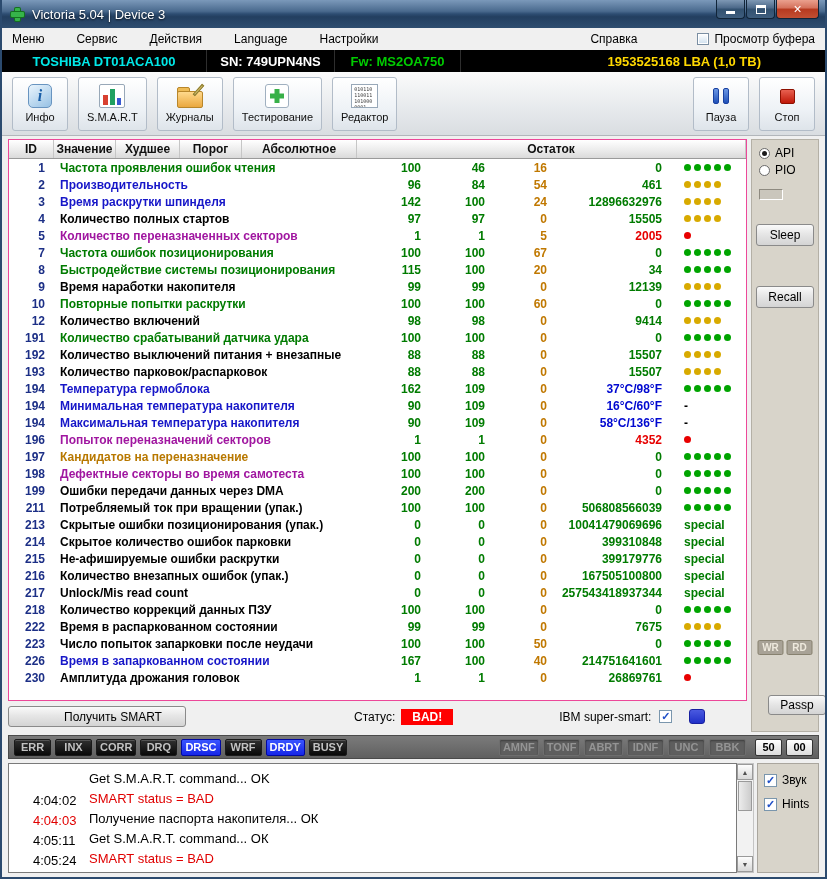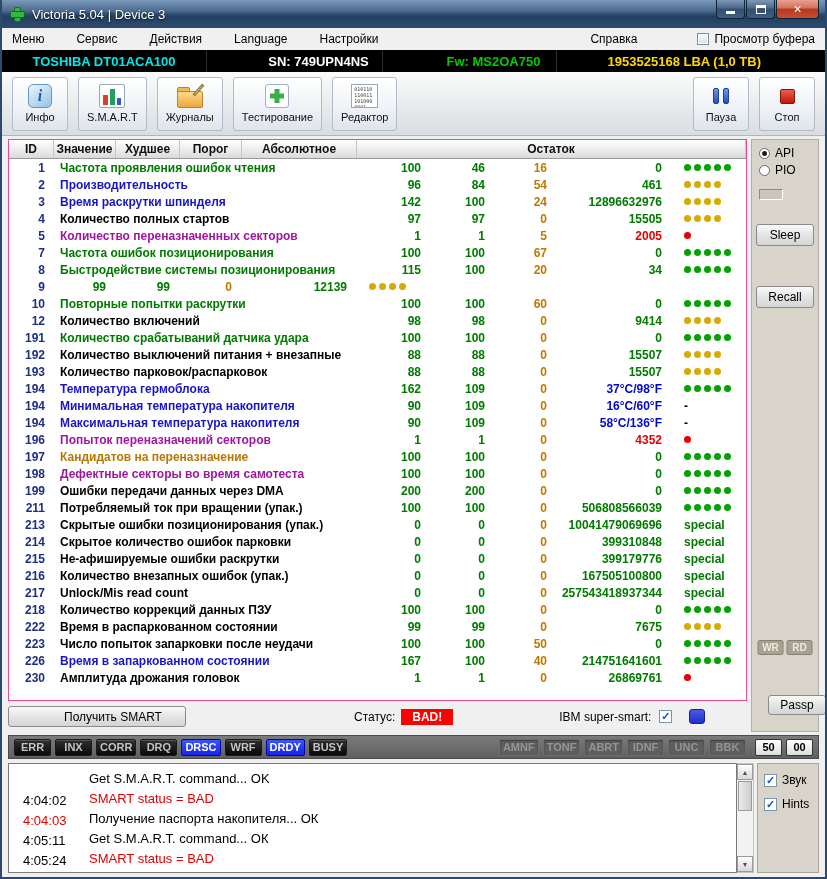--- a/index.html
+++ b/index.html
@@ -26,21 +26,21 @@
 
   
   .menubar{ height:22px; background:#f0f0f0; display:flex; align-items:center; padding:0 10px; font-size:12px; color:#000; }
   .mi{ margin-right:32px; }
   .mi-help{ margin-left:auto; margin-right:60px; }
   .buffer-view{ display:flex; align-items:center; gap:5px; }
   .bv-icon{ width:12px; height:12px; border:1px solid #7a8ea2; background:linear-gradient(#fff,#cfe0ef);
     box-shadow:inset 0 0 0 1px #fff; }
 
   
-  .devicebar{ height:22px; background:#000; display:flex; align-items:center; font-size:13px; font-weight:bold;gap:48px; }
+  .devicebar{ height:22px; background:#000; display:flex; align-items:center; font-size:13px; font-weight:bold; }
   .dv{ display:flex; align-items:center; justify-content:center; height:100%; }
   .dv-model{ width:205px; color:var(--device-model); border-right:1px solid #2e2e2e; }
   .dv-serial{ width:128px; color:var(--device-serial); border-right:1px solid #2e2e2e; }
   .dv-fw{ width:126px; color:var(--device-firmware); border-right:1px solid #2e2e2e; }
   .dv-cap{ flex:1; justify-content:flex-end; padding-right:64px; color:var(--device-capacity); }
 
   
   .toolbar{ height:64px; background:linear-gradient(#fbfbfb,#e6e9ec 60%,#d9dde1); border-bottom:1px solid #b2b6bb;
     display:flex; align-items:center; gap:10px; padding:4px 10px; }
   .tb-btn{ min-width:56px; height:54px; padding:3px 8px; border:1px solid #b2bcc8; border-radius:3px;
@@ -152,21 +152,21 @@
   .reg.black{ background:linear-gradient(#303030,#090909); color:#c2c2c2; border:1px solid #1a1a1a; box-shadow:inset 0 1px 0 rgba(255,255,255,.18); }
   .reg.blue{ background:linear-gradient(#3a55ff,var(--register-blue)); color:#fff; border:1px solid #0008a0; }
   .reg.dim{ background:#5e5e5e; color:#949494; border:1px solid #6e6e6e; box-shadow:inset 0 1px 2px rgba(0,0,0,.35); }
   .reg.value{ background:linear-gradient(#ffffff,#dcdcdc); color:#000; border:1px solid #333; min-width:27px; }
 
   
   .bottom{ margin:4px 6px 0; height:110px; display:flex; }
   .log-box{ width:729px; background:#fff; border:1px solid #7a7a7a; padding:4px 0; overflow:hidden; }
   .log-line{ height:20px; display:flex; align-items:center; font-size:13px; color:#000; }
   .log-line.err{ color:#e00000; }
-  .log-time{ width:72px; padding-left:14px; flex:none;margin-top:44px; }
+  .log-time{ width:72px; padding-left:24px; flex:none;margin-top:44px; }
   .log-text{ padding-left:8px; }
   .scrollbar{ width:17px; background:#f2f2f2; border:1px solid #c4c4c4; border-left:none; display:flex; flex-direction:column; }
   .sb-btn{ height:16px; background:linear-gradient(#fdfdfd,#d8d8d8); border:1px solid #9a9a9a; color:#505050;
     font-size:7px; display:flex; align-items:center; justify-content:center; flex:none; }
   .sb-track{ flex:1; position:relative; }
   .sb-thumb{ position:absolute; top:1px; left:1px; right:1px; height:30px; background:linear-gradient(90deg,#ececec,#cccccc); border:1px solid #9a9a9a; }
   .br-panel{ flex:1; margin-left:3px; background:#d8d4ca; border:1px solid #aaa69e; padding:9px 6px; display:flex;
     flex-direction:column; gap:10px; font-size:12px; }
   .chk-row{ display:flex; align-items:center; gap:5px; }
 </style>
@@ -362,20 +362,21 @@
               <div class="tc c-health">
                 <span class="dot green"></span>
                 <span class="dot green"></span>
                 <span class="dot green"></span>
                 <span class="dot green"></span>
                 <span class="dot green"></span>
               </div>
             </div>
             <div class="trow">
               <div class="tc c-id">9</div>
+              <div class="tc c-name nm-black">Время наработки накопителя</div>
               <div class="tc c-num c-val">99</div>
               <div class="tc c-num c-worst">99</div>
               <div class="tc c-num c-thr">0</div>
               <div class="tc c-num c-abs abs-green">12139</div>
               <div class="tc c-health">
                 <span class="dot yellow"></span>
                 <span class="dot yellow"></span>
                 <span class="dot yellow"></span>
                 <span class="dot yellow"></span>
               </div>

